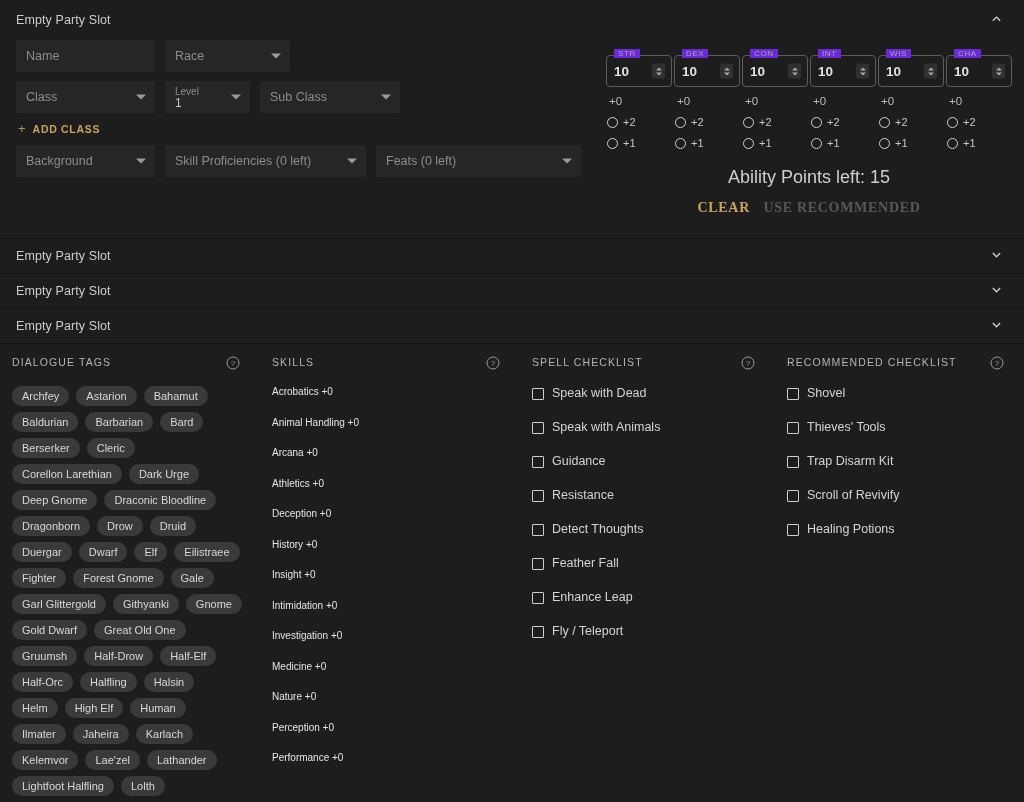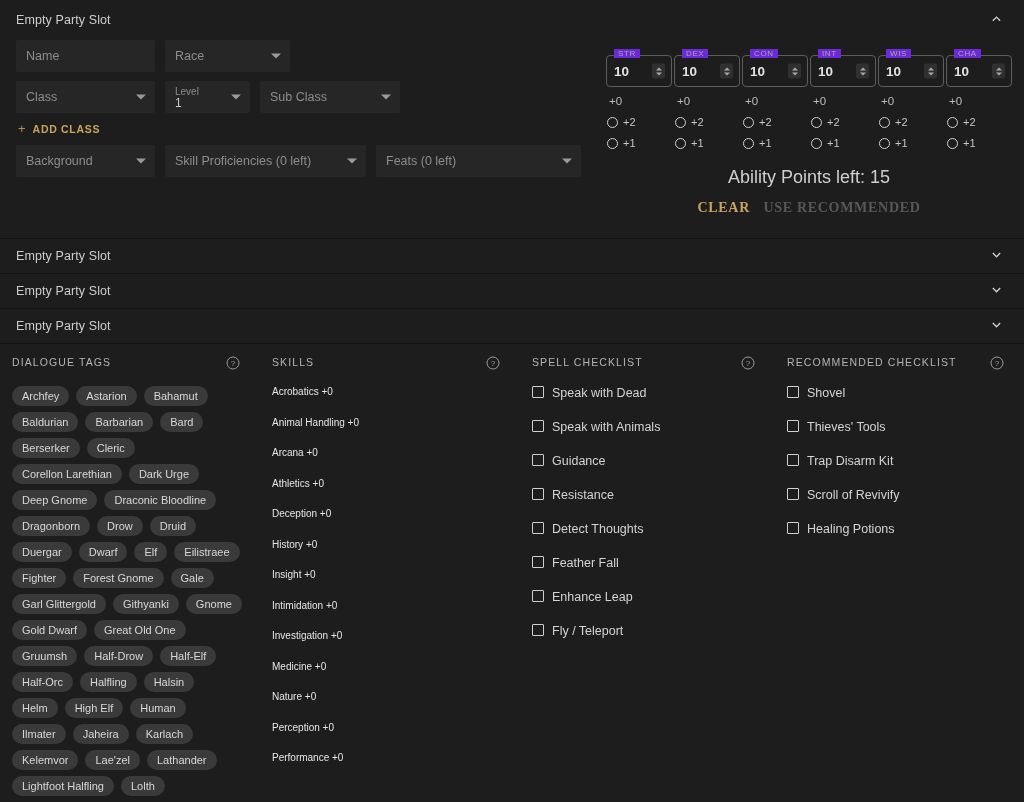--- a/index.html
+++ b/index.html
@@ -133,21 +133,21 @@
   .chips { display: flex; flex-wrap: wrap; gap: 6px 7px; }
   .chip {
     background: #3a3a3a; border-radius: 11px; height: 20px;
     display: inline-flex; align-items: center; padding: 0 10px;
     font-size: 11px; color: #d8d8d8; cursor: pointer; white-space: nowrap;
   }
 
   .skill { font-size: 10px; color: #e5e5e5; margin-bottom: 19.5px;
            cursor: pointer; }
 
-  .check-item { display: flex; align-items: flex-start; gap: 8px;
+  .check-item { display: flex; align-items: flex-end; gap: 8px;
                 margin-bottom: 20px; cursor: pointer; }
   .cbox { width: 12px; height: 12px; border: 1.5px solid #cfcfcf;
           border-radius: 1px; flex: none; }
   .check-lab { font-size: 12.5px; color: #d4d4d4; }
 </style>
 </head>
 <body>
 
 <div class="app">
 

